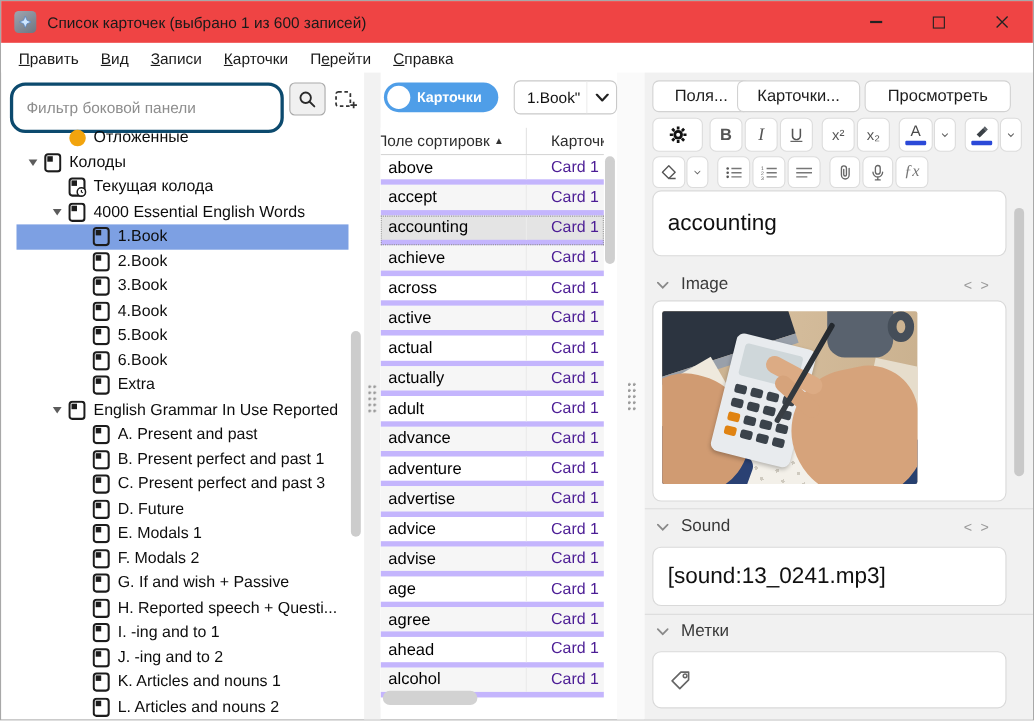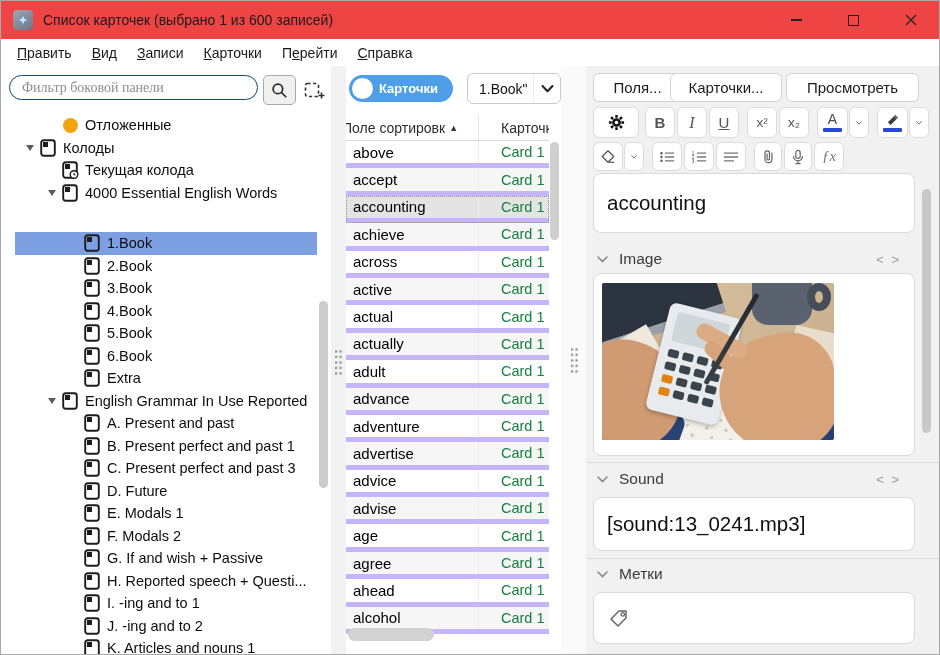--- a/index.html
+++ b/index.html
@@ -16,21 +16,21 @@
   .title-text{font-size:14px;color:#1a1a1a;white-space:nowrap;}
   .win-controls{position:absolute;right:0;top:0;height:38px;display:flex;}
   .win-btn{width:57px;height:38px;display:flex;align-items:center;justify-content:center;}
   .min-glyph{width:11px;height:2px;background:#222;}
   .max-glyph{width:11px;height:11px;border:1.3px solid #222;}
   
   .menubar{position:absolute;left:0;top:38px;width:100%;height:27px;display:flex;align-items:center;padding-left:6px;background:#fff;}
   .menu-item{padding:3px 10px;font-size:14px;color:#1a1a1a;white-space:nowrap;}
   .menu-item u{text-decoration:underline;}
   
-  .filter-input{position:absolute;left:8px;top:74px;width:249px;height:25px;border:1px solid #0c4a6e;border-radius:14px;padding:0 12px;font-size:14px;color:#333;background:#fff;outline:none;font-family:Liberation Serif, serif;}
+  .filter-input{position:absolute;left:8px;top:74px;width:249px;height:46px;border:3px solid #0c4a6e;border-radius:14px;padding:0 12px;font-size:14px;color:#333;background:#fff;outline:none;font-family:Liberation Sans, sans-serif;}
   .filter-input::placeholder{color:#8d8d8d;}
   .search-btn{position:absolute;left:262px;top:74px;width:33px;height:30px;background:#f0f0f0;border:1px solid #a9a9a9;border-radius:5px;display:flex;align-items:center;justify-content:center;}
   .select-btn{position:absolute;left:300px;top:77px;width:26px;height:25px;display:flex;align-items:center;justify-content:center;background:transparent;border:none;}
   .tree{position:absolute;left:0;top:113px;width:316px;height:541px;overflow:hidden;}
   .tree-row{height:22.5px;display:flex;align-items:center;font-size:14.5px;color:#0d0d0d;white-space:nowrap;}
   .tree-row.selected{background:var(--sel-blue);}
   .tree-arrow{width:18px;display:flex;justify-content:center;align-items:center;flex:0 0 auto;}
   .tri{width:0;height:0;border-left:4.5px solid transparent;border-right:4.5px solid transparent;border-top:6px solid #5c5c5c;display:block;}
   .tree-icon{width:18px;height:19px;display:flex;align-items:center;justify-content:center;margin-right:6px;flex:0 0 auto;}
   .odot{width:15px;height:15px;border-radius:50%;background:var(--orange);display:block;}
@@ -51,21 +51,21 @@
   .table{position:absolute;left:345px;top:115px;width:203px;height:527px;overflow:hidden;background:#fff;}
   .thead{height:25px;display:flex;align-items:center;border-bottom:1px solid #d6d6d6;font-size:14px;color:#2d2d2d;}
   .th1{width:133px;height:100%;display:flex;align-items:center;padding-left:2px;border-right:1px solid #e3e3e3;overflow:hidden;white-space:nowrap;}
   .th1 .lbl{margin-left:-6px;}
   .sort-arrow{font-size:9px;margin-left:4px;color:#333;}
   .th2{flex:1;height:100%;display:flex;align-items:center;padding-left:22px;overflow:hidden;white-space:nowrap;}
   .trow{height:27.4px;display:flex;align-items:stretch;border-bottom:5px solid #c4b5fd;font-size:15px;color:#000;}
   .trow.alt{background:#f6f6f6;}
   .trow.selected{background:#e4e4e4;outline:1px dotted #8f8f8f;outline-offset:-1px;}
   .tcell1{width:133px;display:flex;align-items:center;padding-left:7px;border-right:1px solid #ececec;overflow:hidden;white-space:nowrap;}
-  .tcell2{flex:1;display:flex;align-items:center;padding-left:22px;font-size:14.5px;color:#15803d;overflow:hidden;white-space:nowrap;}
+  .tcell2{flex:1;display:flex;align-items:center;padding-left:22px;font-size:14.5px;color:#4c1d95;overflow:hidden;white-space:nowrap;}
   .tbl-vthumb{position:absolute;left:549px;top:141px;width:9px;height:98px;border-radius:4.5px;background:#cfcfcf;}
   .tbl-hthumb{position:absolute;left:347px;top:627px;width:86px;height:13px;border-radius:6.5px;background:#d2d2d2;}
   
   .rpanel{position:absolute;left:585px;top:65px;width:354px;height:590px;background:#f1f1f1;}
   .act-btn{position:absolute;top:7px;height:29px;background:#fff;border:1px solid #d2d2d2;border-radius:6px;display:flex;align-items:center;justify-content:center;font-size:15px;color:#1c1c1c;font-family:inherit;}
   .tb{position:absolute;background:#fff;border:1px solid #dcdcdc;border-radius:6px;display:flex;align-items:center;justify-content:center;color:#555;font-family:inherit;}
   .row1{top:41px;height:31px;}
   .row2{top:76px;height:29px;}
   .b-label{font-weight:bold;font-size:15px;color:#555;}
   .i-label{font-style:italic;font-family:"Liberation Serif",serif;font-size:16px;color:#555;}
@@ -197,21 +197,21 @@
           <i class="tri"></i>
         </span>
         <span class="tree-icon">
           <svg width="16" height="18" viewBox="0 0 16 18">
             <rect x="1.2" y="1.2" width="13.6" height="15.6" rx="2.5" fill="none" stroke="#1c1c1c" stroke-width="1.9"></rect>
             <rect x="3" y="3" width="5" height="5" fill="#1c1c1c"></rect>
           </svg>
         </span>
         <span class="tree-label">4000 Essential English Words</span>
       </div>
-      <div class="tree-row selected" style="margin-left: 14px; padding-left: 50px; margin-top: 28px;">
+      <div class="tree-row selected" style="margin-left: 14px; padding-left: 50px;">
         <span class="tree-arrow"></span>
         <span class="tree-icon">
           <svg width="16" height="18" viewBox="0 0 16 18">
             <rect x="1.2" y="1.2" width="13.6" height="15.6" rx="2.5" fill="none" stroke="#1c1c1c" stroke-width="1.9"></rect>
             <rect x="3" y="3" width="5" height="5" fill="#1c1c1c"></rect>
           </svg>
         </span>
         <span class="tree-label">1.Book</span>
       </div>
       <div class="tree-row" style="padding-left: 64px;">

